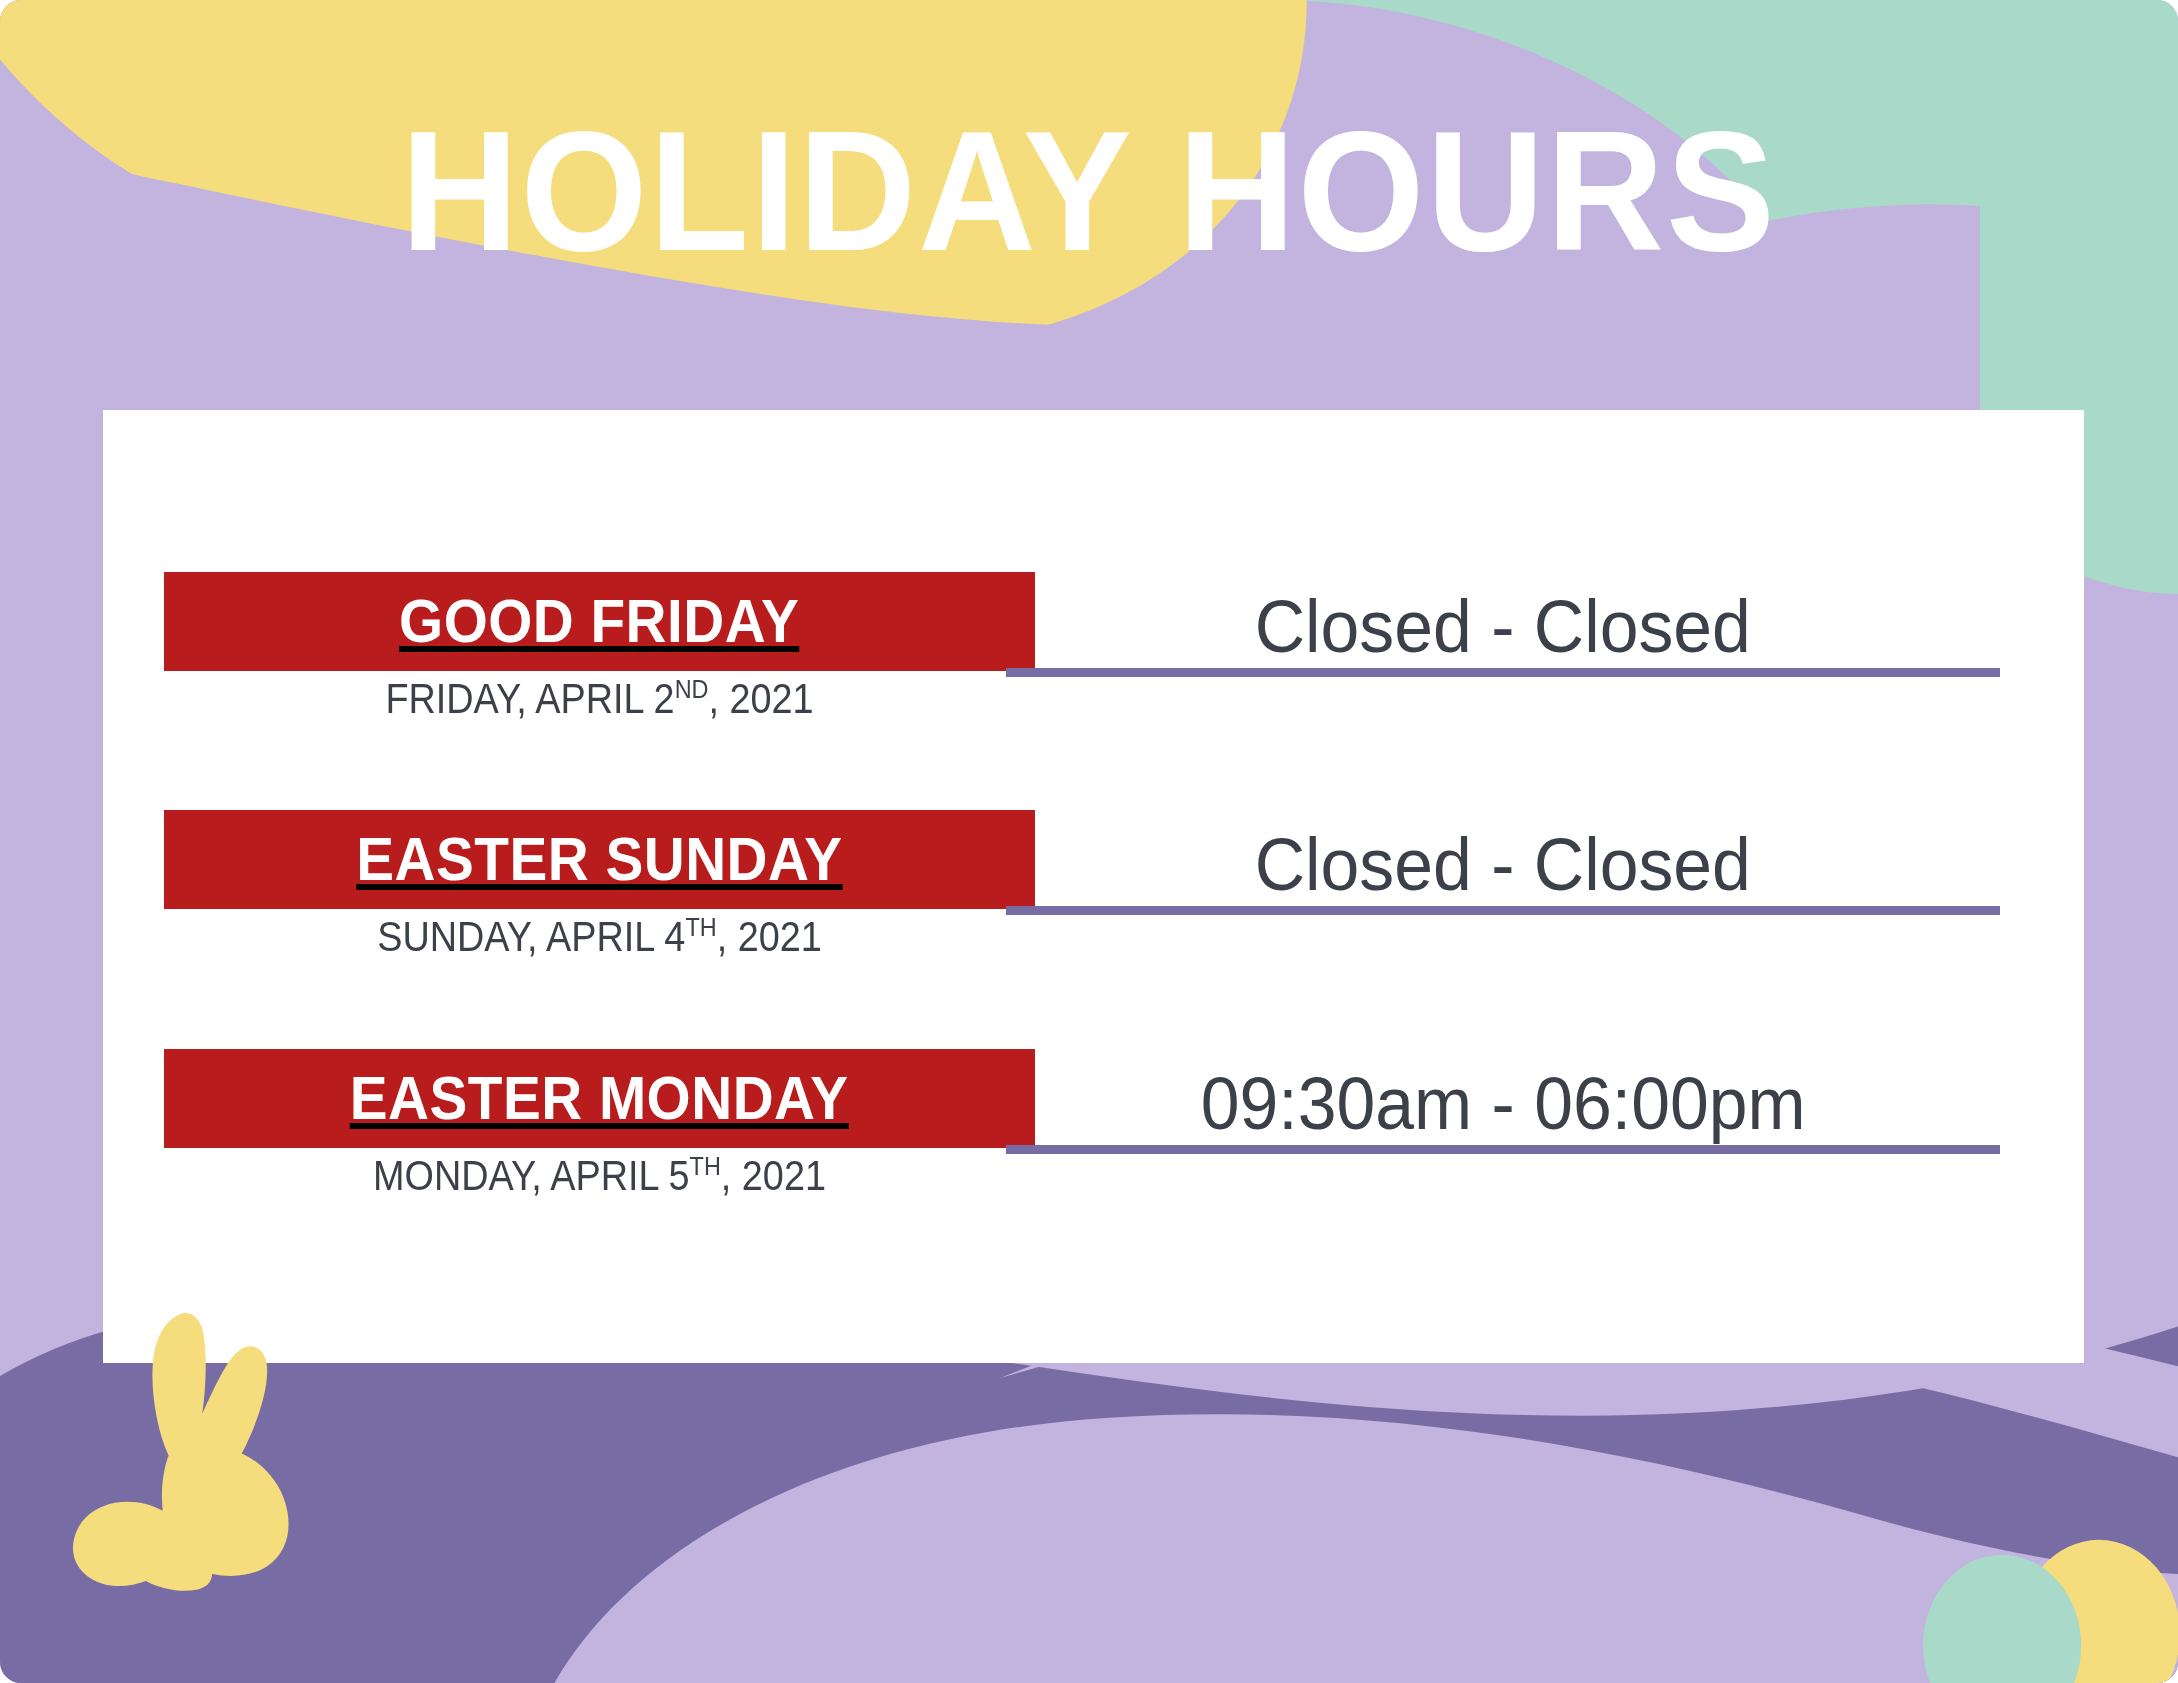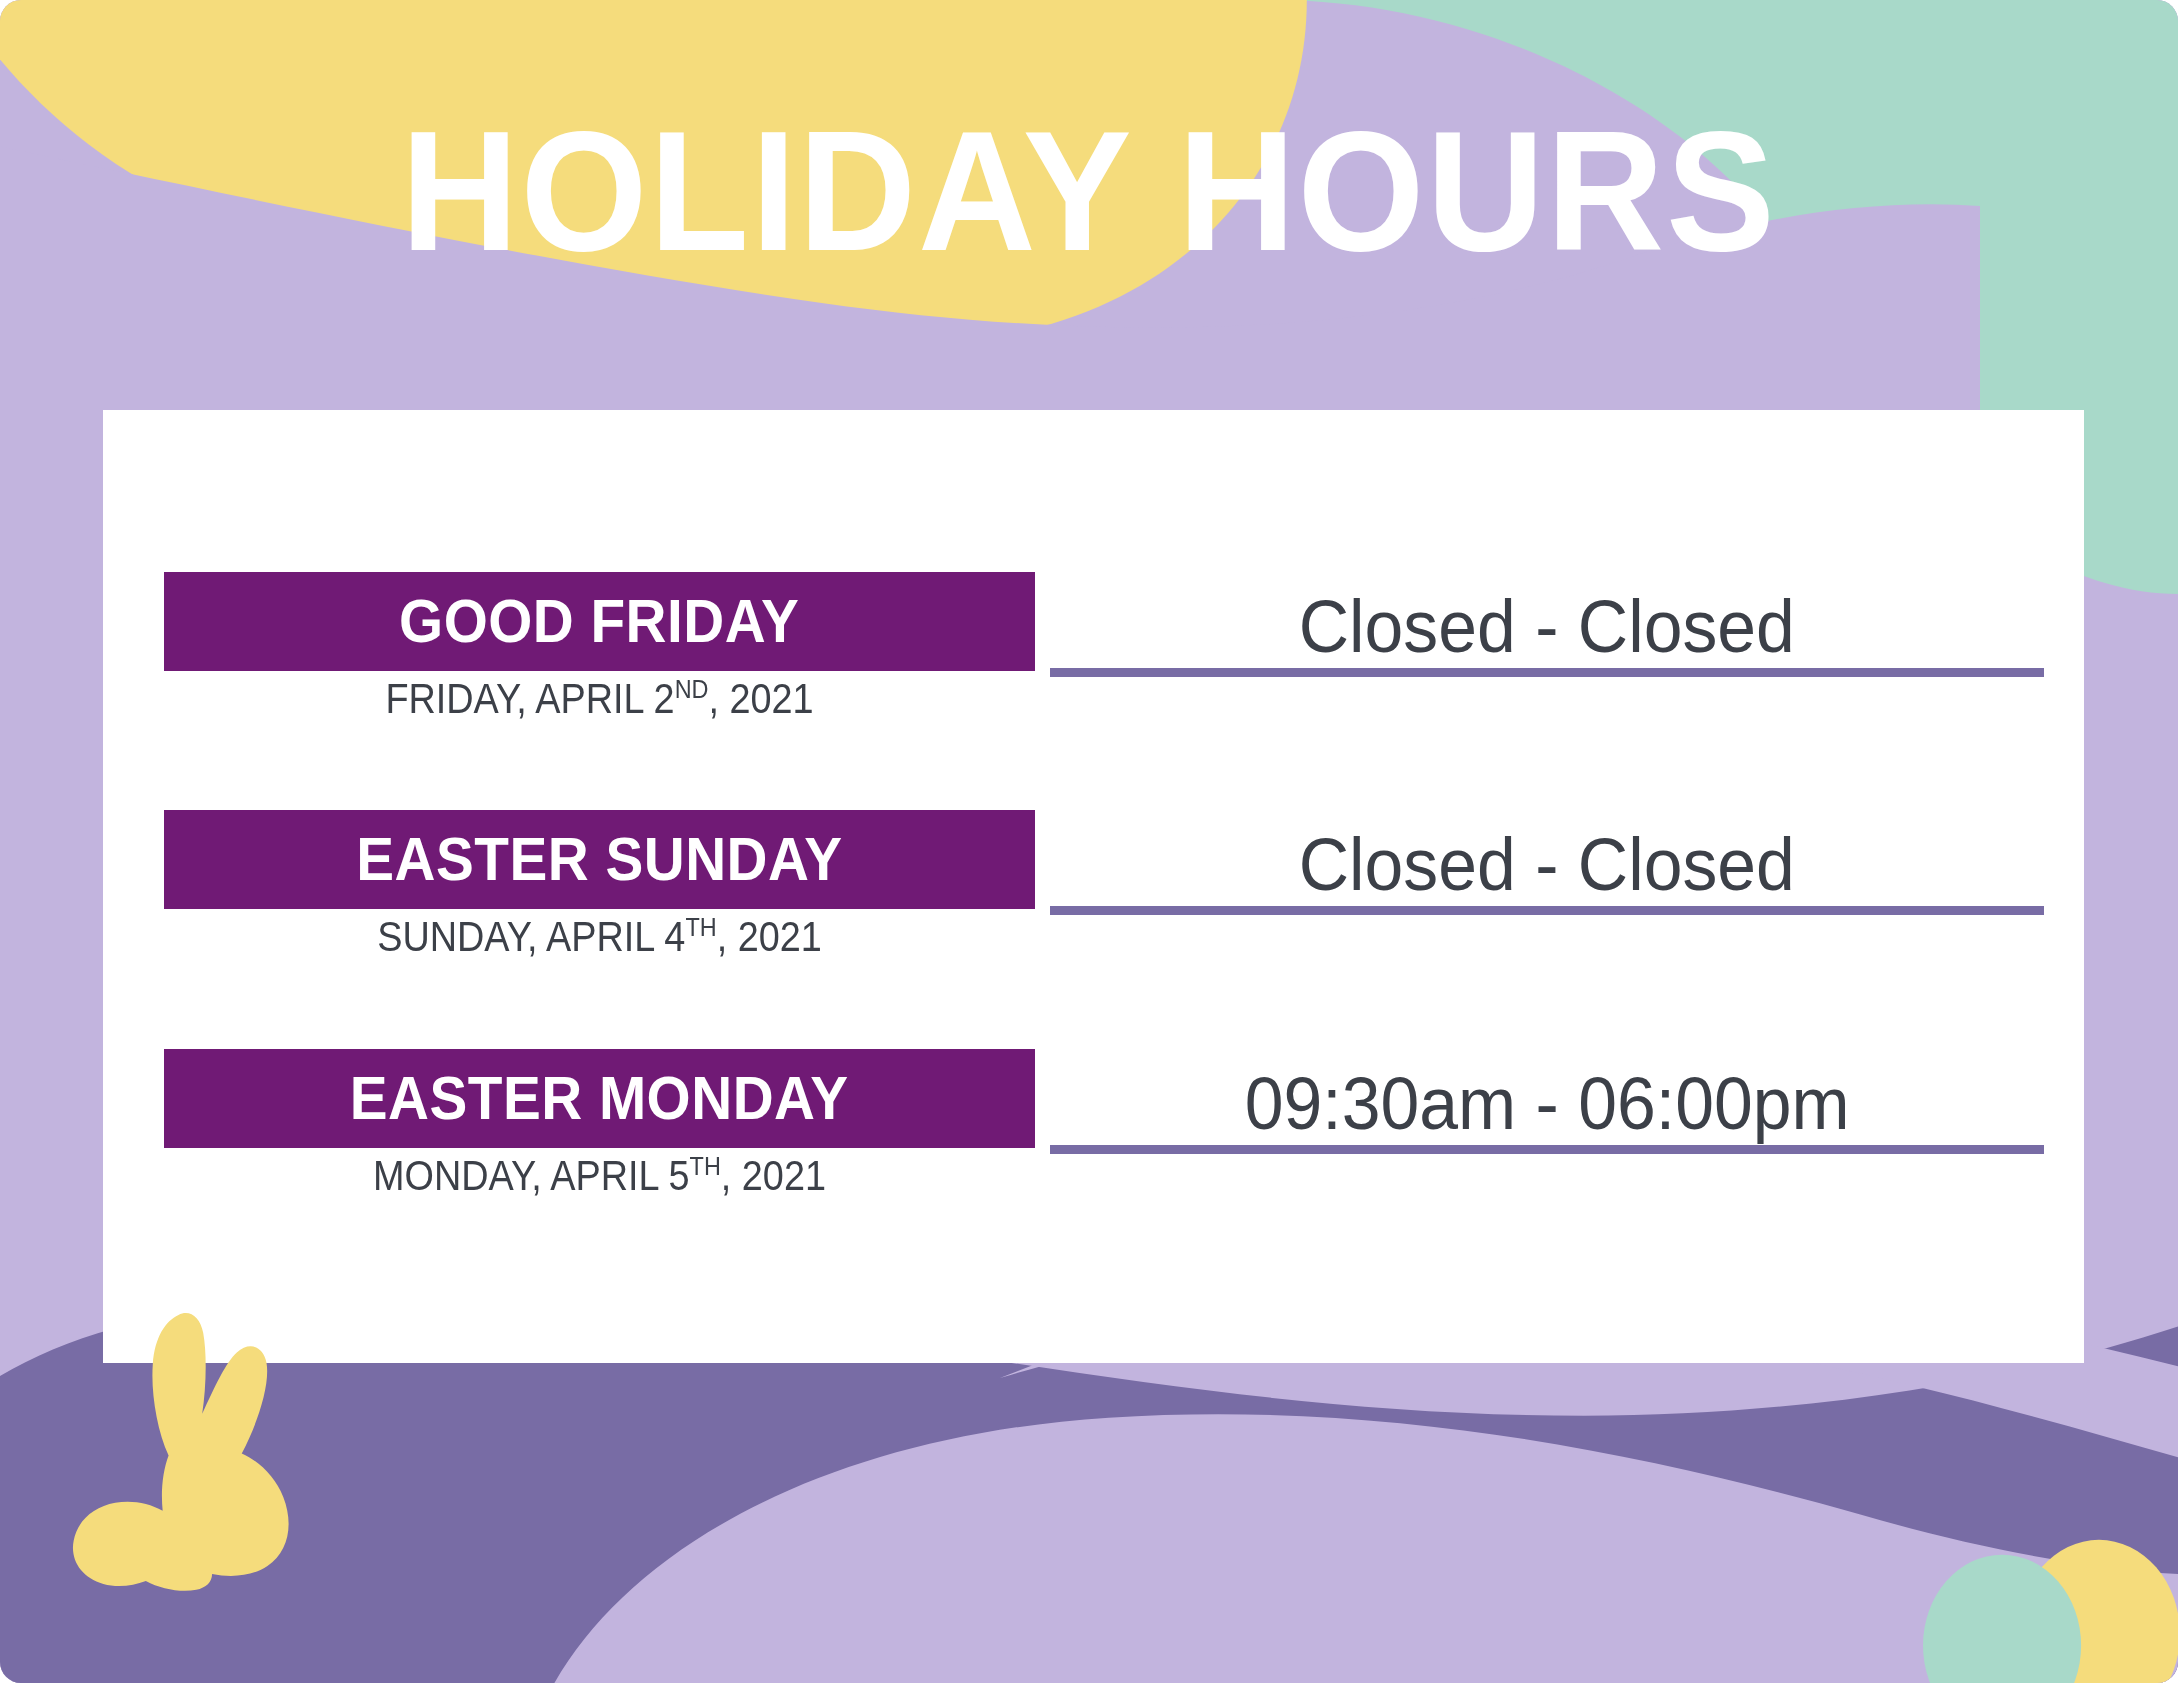--- a/index.html
+++ b/index.html
@@ -51,24 +51,25 @@
 
   .hours-row { position: absolute; left: 0; width: 100%; }
   .row-1 { top: 162px; }
   .row-2 { top: 400px; }
   .row-3 { top: 639px; }
 
   .name-bar {
     position: absolute;
     left: 61px; top: 0;
     width: 871px; height: 99px;
-    background: #701a75;
+    background: #b91c1c;
     display: flex;
     align-items: center;
     justify-content: center;
+    text-decoration: underline;
   }
   .name-bar .name-text {
     color: #FFFFFF;
     font-family: "Liberation Sans", sans-serif;
     font-weight: bold;
     font-size: 61px;
     line-height: 1;
     letter-spacing: 0.5px;
     transform: scaleX(0.93);
     white-space: nowrap;
@@ -88,21 +89,21 @@
     white-space: nowrap;
   }
   .date-text sup {
     font-size: 0.62em;
     vertical-align: super;
     line-height: 0;
   }
 
   .time-slot {
     position: absolute;
-    left: 947px;
+    left: 903px;
     top: -18px;
     width: 994px;
     height: 123px;
     border-bottom: 9px solid #786CA5;
     display: flex;
     align-items: flex-end;
     justify-content: center;
     padding-bottom: 4px;
   }
   .time-slot .time-text {

